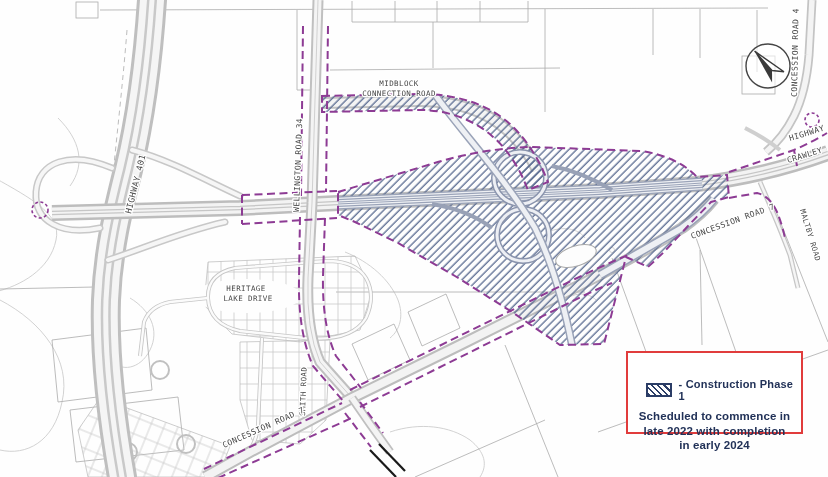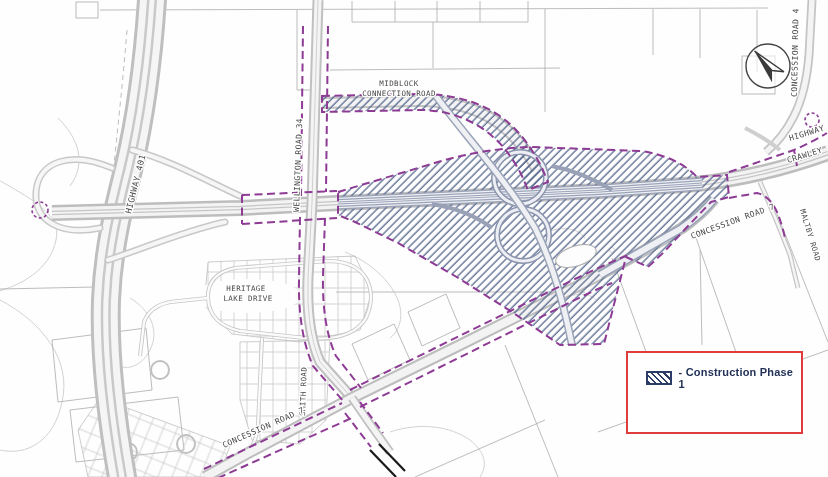--- a/index.html
+++ b/index.html
@@ -4,21 +4,21 @@
 <style>
   html,body{margin:0;padding:0;background:#ffffff;}
   .stage{position:relative;width:828px;height:477px;overflow:hidden;background:#ec4899;
          font-family:"Liberation Sans",sans-serif;}
   svg{position:absolute;left:0;top:0;}
   .maplabel{font-family:"DejaVu Sans Mono",monospace;fill:#474747;letter-spacing:.4px;
             paint-order:stroke;stroke:#ffffff;stroke-width:2.6px;stroke-linejoin:round;}
   .legend{position:absolute;left:626px;top:351px;width:177px;height:83px;box-sizing:border-box;
           background:#ffffff;border:2.5px solid #e13c3c;padding:9px 6px 4px 6px;
           color:#223258;font-weight:700;}
-  .legend-row1{display:flex;align-items:center;gap:7px;margin:4px 0 7px 12px;}
+  .legend-row1{display:flex;align-items:center;gap:7px;margin:16px 0 7px 12px;}
   .legend-swatch{width:27px;height:14px;box-sizing:border-box;border:2px solid #2b3d66;
           background:repeating-linear-gradient(45deg,#2b3d66 0 1.6px,#ffffff 1.6px 4.4px);}
   .legend-title{font-size:11px;letter-spacing:.2px;}
   .legend-sched{font-size:11.5px;line-height:14.5px;text-align:center;letter-spacing:.1px;}
 </style>
 </head>
 <body>
 
 <div class="stage">
 <svg width="828" height="477" viewBox="0 0 828 477">
@@ -225,14 +225,19 @@
       <polygon points="768,46 776,81 768,72" fill="none" stroke="#3a3a3a" stroke-width="1.4"></polygon>
     </g>
   </g>
 </svg>
 
 <div class="legend">
   <div class="legend-row1">
     <span class="legend-swatch"></span>
     <span class="legend-title">- Construction Phase 1</span>
   </div>
+  <div class="legend-sched">
+    <div>Scheduled to commence in</div>
+    <div>late 2022 with completion</div>
+    <div>in early 2024</div>
+  </div>
 </div>
 </div>
 
 </body></html>

